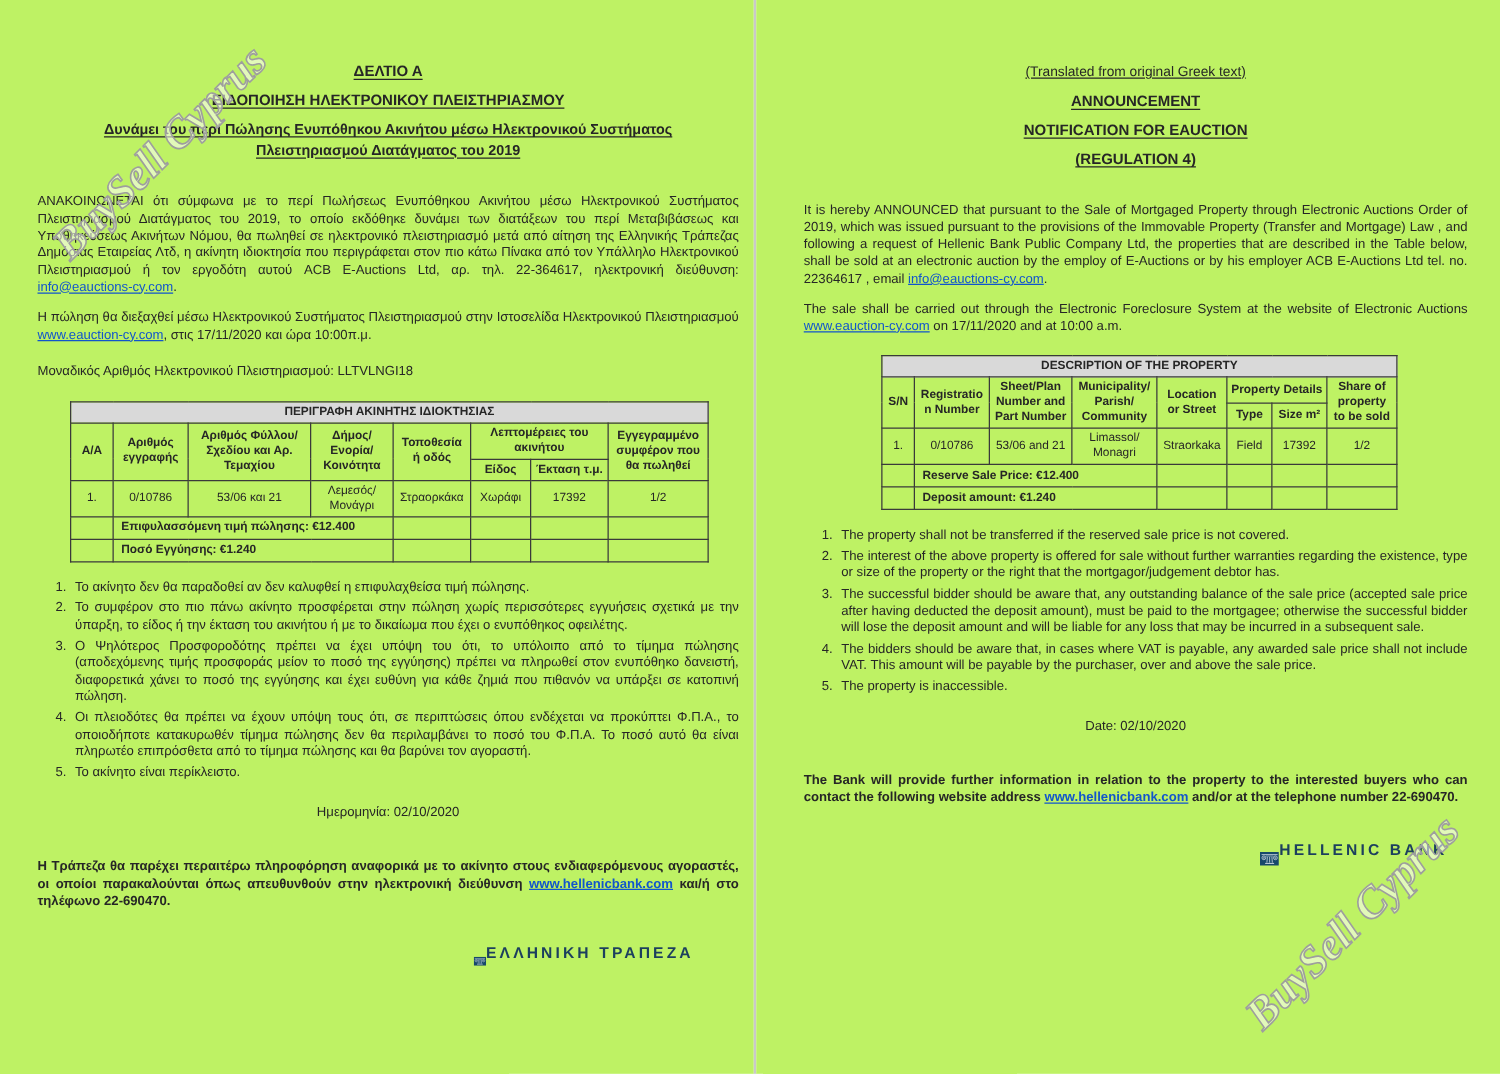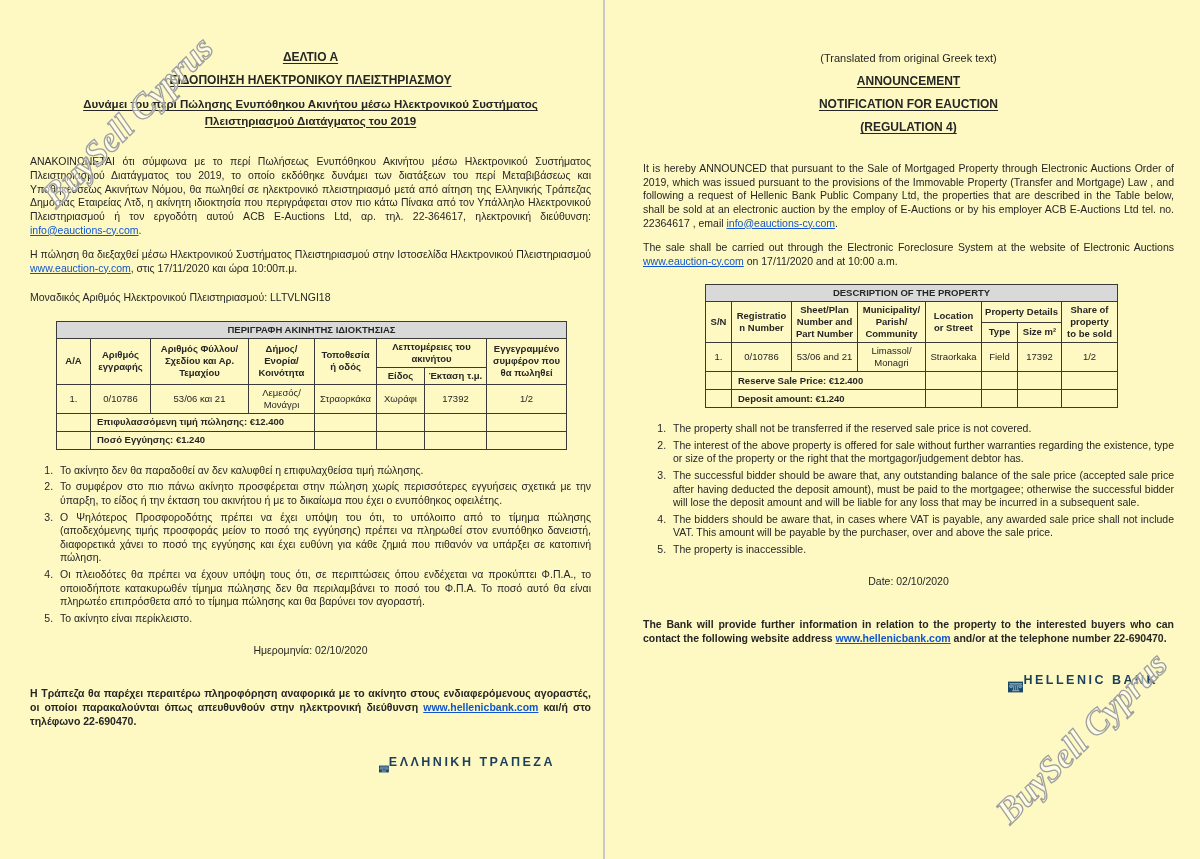--- a/index.html
+++ b/index.html
@@ -5,28 +5,28 @@
   html,body{margin:0;padding:0;}
   body{
     width:1200px;height:859px;
     background:#ffffff;
     font-family:"Liberation Sans",sans-serif;
     color:#262626;
     position:relative;
     overflow:hidden;
   }
   .sheet{position:relative;width:1200px;height:859px;}
-  .page{position:absolute;top:0;height:859px;box-sizing:border-box;background:#fef9c3;}
+  .page{position:absolute;top:0;height:859px;box-sizing:border-box;background:#bef264;}
   .page-left{left:0;width:603px;padding:50px 12px 0 30px;}
   .page-right{left:605px;width:595px;padding:52px 26px 0 38px;}
   .divider{position:absolute;left:603px;top:0;width:2px;height:859px;background:#c9c9c9;}
 
   .h-line{font-size:12px;font-weight:bold;text-align:center;margin:0 0 9px;}
   .h-sub{font-size:11.5px;font-weight:bold;text-align:center;margin:0 auto 26px;line-height:1.45;max-width:540px;}
-  .h-plain{font-size:11px;font-weight:normal;text-align:center;margin:0 0 10px;}
+  .h-plain{font-size:11px;font-weight:normal;text-align:center;margin:0 0 10px;text-decoration:underline;}
   .u{text-decoration:underline;text-underline-offset:2px;}
 
   p{font-size:10.5px;line-height:1.3;text-align:justify;margin:0 0 11px;}
   .gap-lg{margin-bottom:16px;}
   .plain-line{text-align:left;margin-bottom:16px;}
   a.doclink{color:#1155cc;text-decoration:underline;cursor:pointer;}
   .bold-para{font-weight:bold;}
   .bold-para a.doclink{font-weight:bold;}
 
   table.prop{border-collapse:collapse;table-layout:fixed;font-size:9.5px;margin-bottom:14px;}

